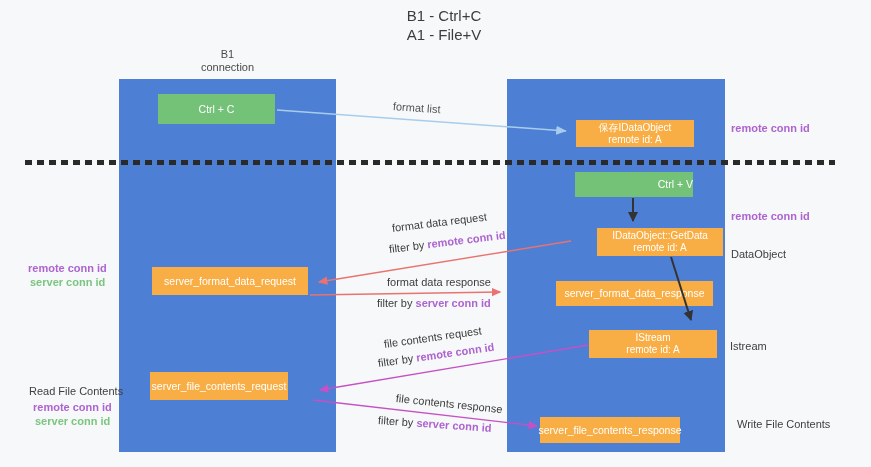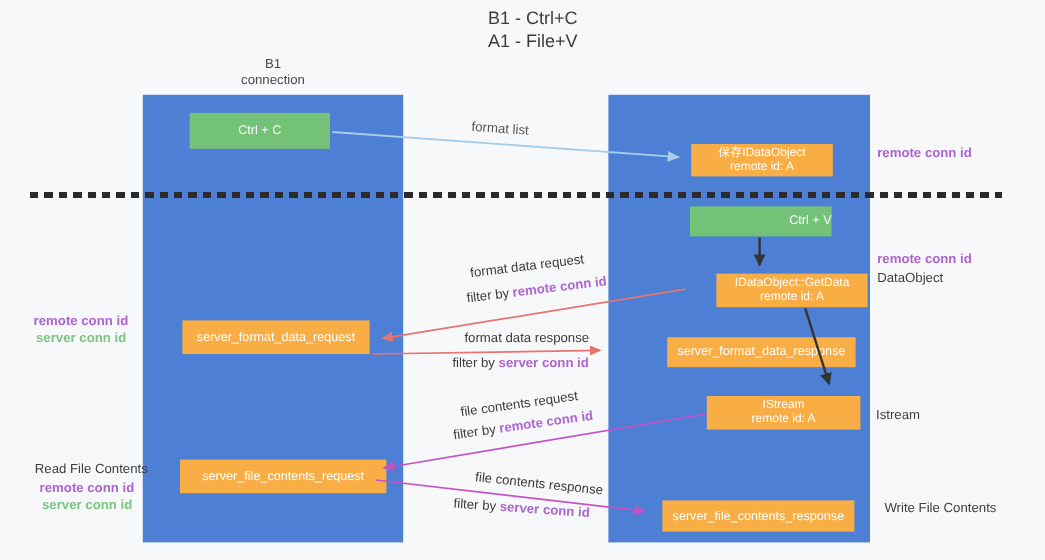--- a/index.html
+++ b/index.html
@@ -88,31 +88,31 @@
 
   <div class="box orange" style="left:508px;top:281px;width:157px;height:25px;margin-left:48px;">
     <span>server_format_data_response</span>
   </div>
 
   <div class="box orange" style="left:589px;top:330px;width:128px;height:28px;font-size:10px;line-height:12px;">
     <span>IStream</span>
     <span>remote id: A</span>
   </div>
 
-  <div class="box orange" style="left:150px;top:383px;width:172px;height:28px;">
+  <div class="box orange" style="left:150px;top:372px;width:138px;height:28px;">
     <span>server_file_contents_request</span>
   </div>
 
-  <div class="box orange" style="left:552px;top:417px;width:160px;height:26px;">
+  <div class="box orange" style="left:540px;top:417px;width:140px;height:26px;">
     <span>server_file_contents_response</span>
   </div>
 
   <div class="sidelabel purple" style="left:731px;top:122px;">remote conn id</div>
   <div class="sidelabel purple" style="left:731px;top:210px;">remote conn id</div>
-  <div class="sidelabel" style="left:731px;top:226px;">DataObject</div>
+  <div class="sidelabel" style="left:731px;top:248px;">DataObject</div>
   <div class="sidelabel" style="left:730px;top:340px;">Istream</div>
   <div class="sidelabel" style="left:737px;top:418px;">Write File Contents</div>
 
   <div class="sidelabel purple" style="left:28px;top:262px;">remote conn id</div>
   <div class="sidelabel greenlbl" style="left:30px;top:276px;">server conn id</div>
   <div class="sidelabel" style="left:29px;top:385px;">Read File Contents</div>
   <div class="sidelabel purple" style="left:33px;top:401px;">remote conn id</div>
   <div class="sidelabel greenlbl" style="left:35px;top:415px;">server conn id</div>
 
   <div class="flabel" style="left:393px;top:100px;transform:rotate(4deg);color:#555;">format list</div>

